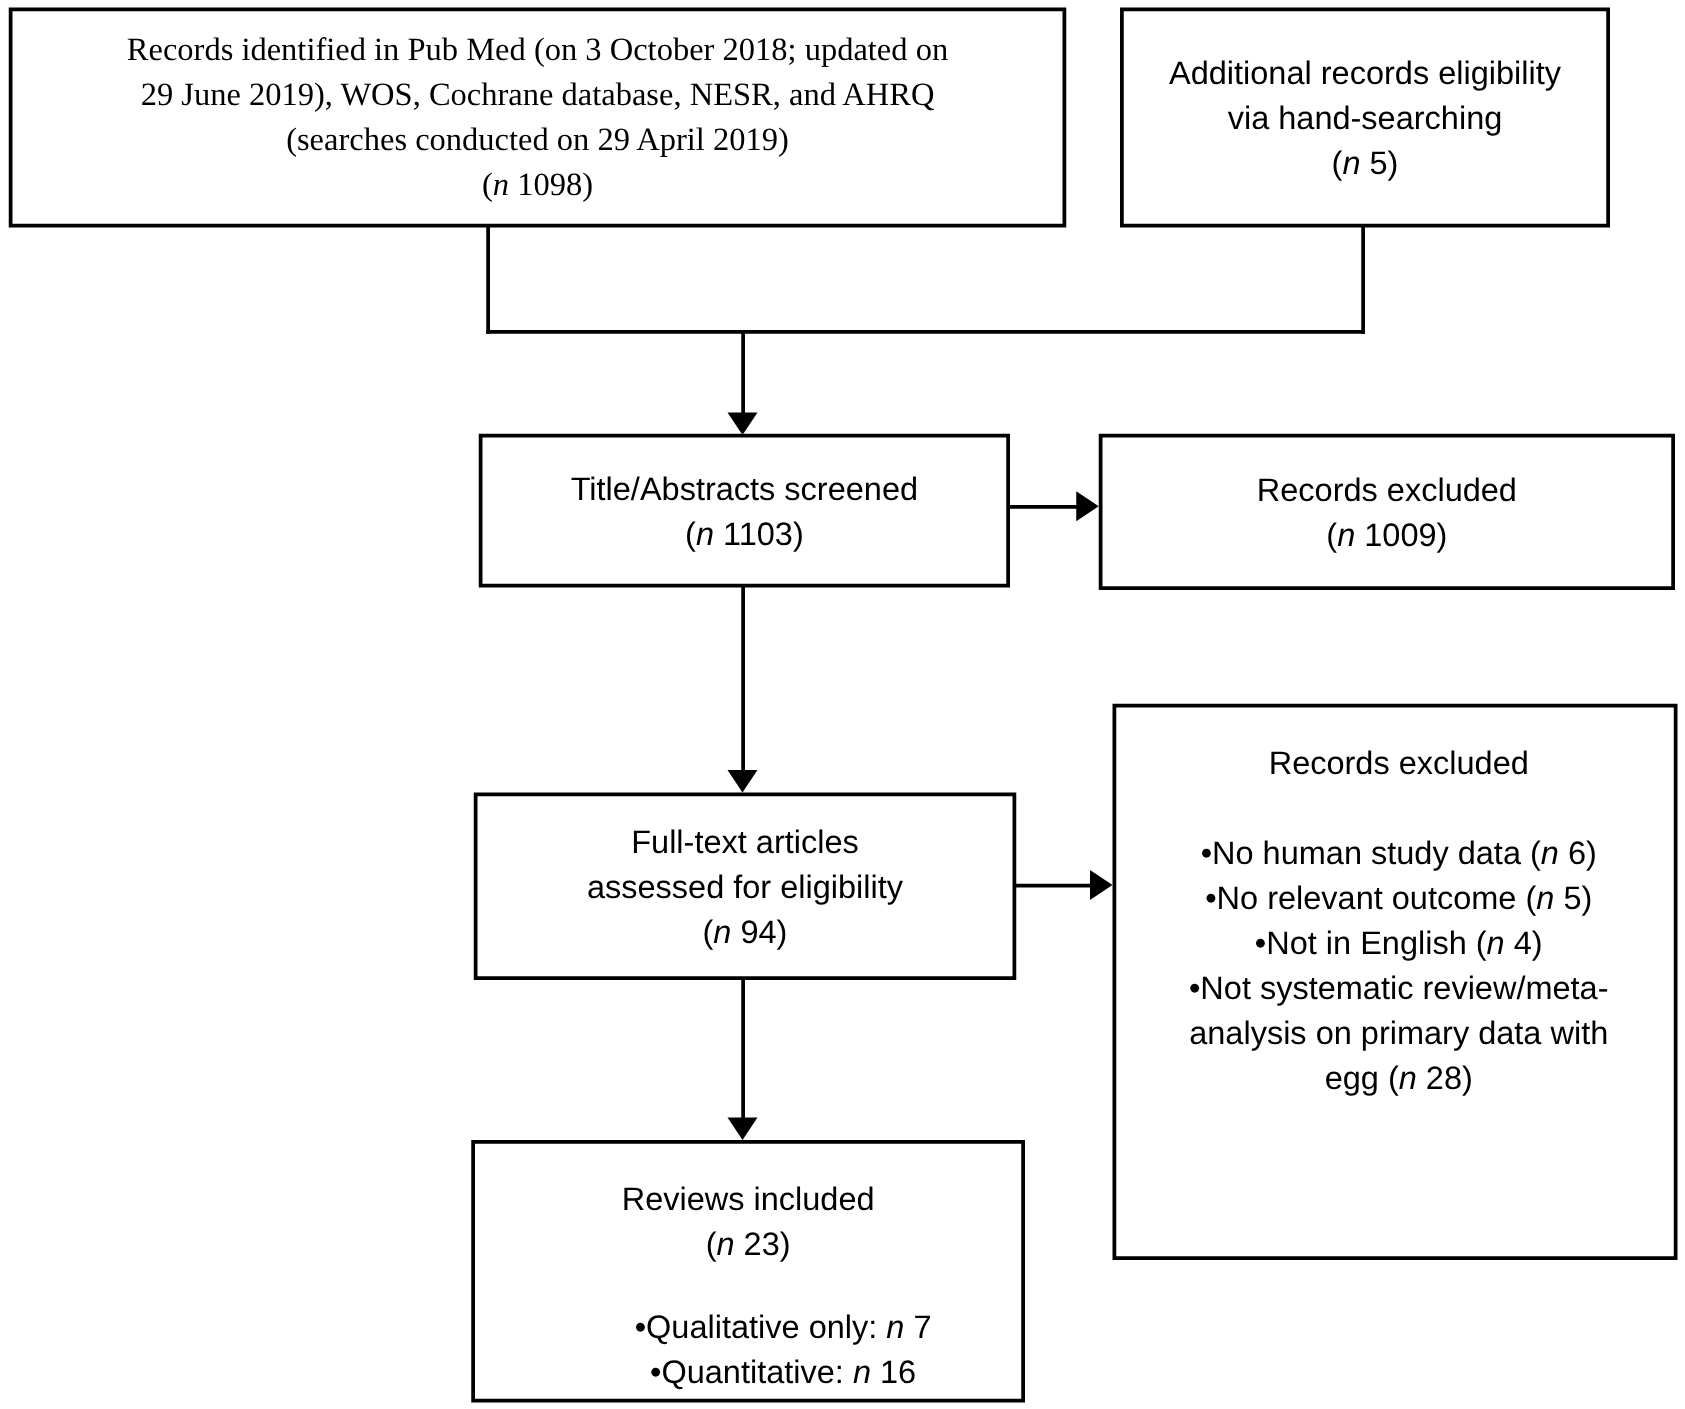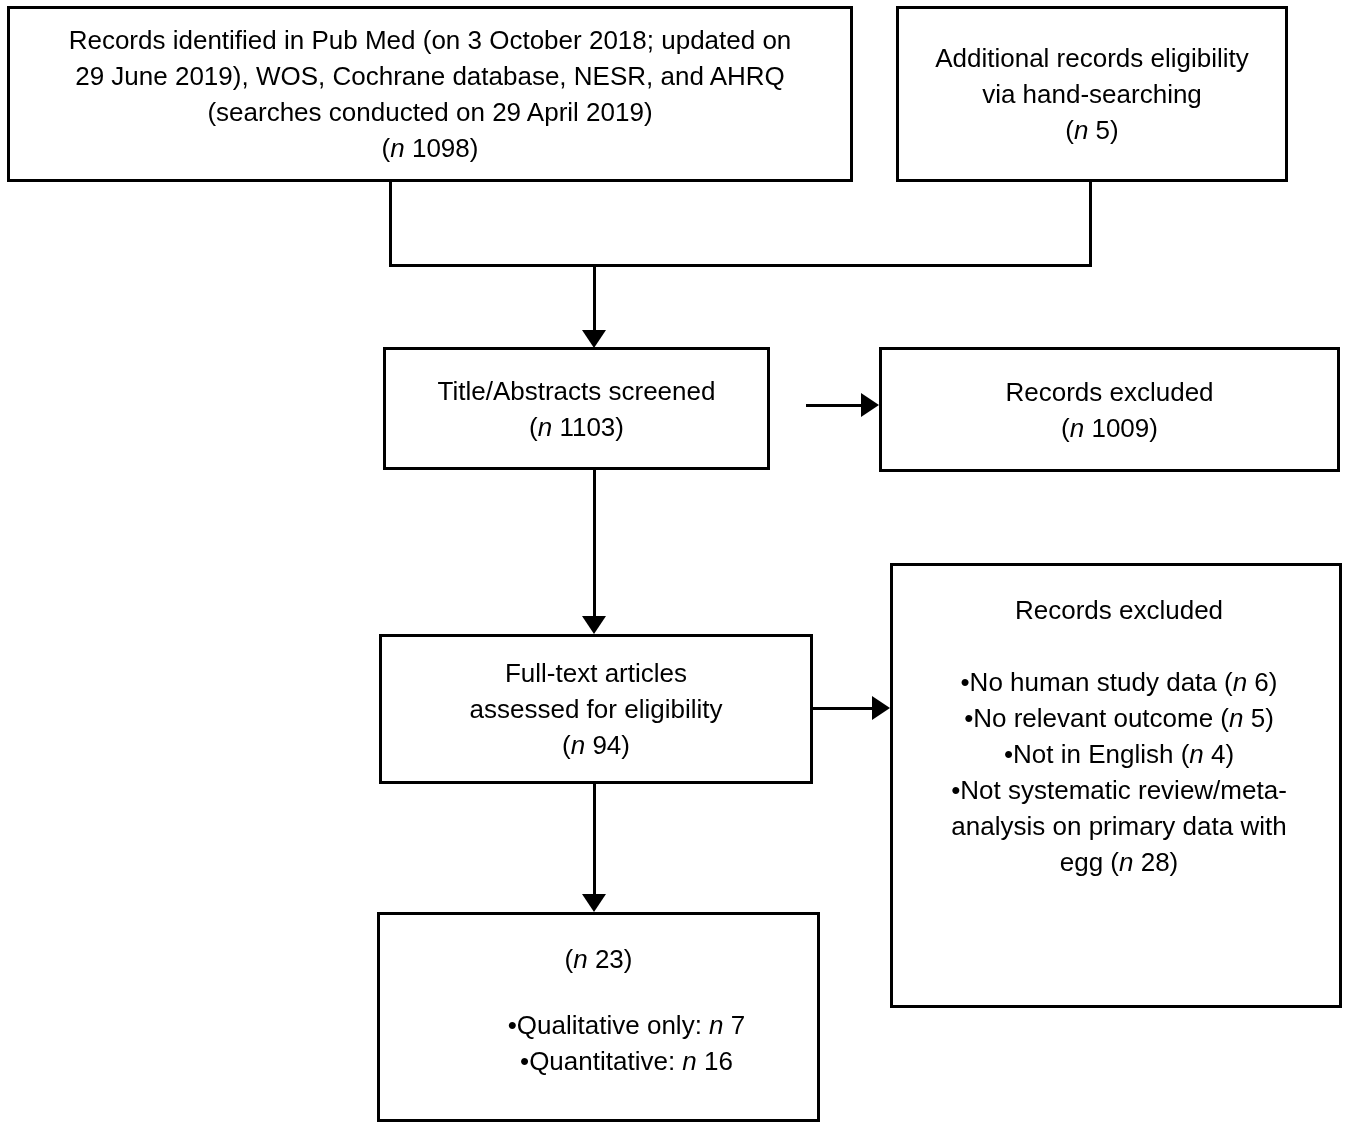--- a/index.html
+++ b/index.html
@@ -48,41 +48,41 @@
     border-top: 12px solid transparent;
     border-bottom: 12px solid transparent;
     border-left: 18px solid #000000;
   }
 </style>
 </head>
 <body>
 
 <div id="canvas">
 
-  <div class="box center-box" style="left:7px; top:6px; width:846px; height:176px; padding:4px 10px;">
+  <div class="box center-box" style="left:7px; top:6px; width:846px; height:176px; padding:4px 10px;font-family:Liberation Serif, serif;">
       <div><span>Records identified in Pub Med (on 3 October 2018; updated on</span></div>
       <div><span>29 June 2019), WOS, Cochrane database, NESR, and AHRQ</span></div>
       <div><span>(searches conducted on 29 April 2019)</span></div>
       <div><span>(</span><span class="it">n</span><span> 1098)</span></div>
     </div>
 
   <div class="box center-box" style="left:896px; top:6px; width:392px; height:176px; padding:4px 10px;">
       <div><span>Additional records eligibility</span></div>
       <div><span>via hand-searching</span></div>
       <div><span>(</span><span class="it">n</span><span> 5)</span></div>
     </div>
 
   <div class="vline" style="left:389px; top:180px; width:3px; height:87px;"></div>
   <div class="vline" style="left:1089px; top:180px; width:3px; height:87px;"></div>
   <div class="hline" style="left:389px; top:264px; width:703px; height:3px;"></div>
 
   <div class="vline" style="left:593px; top:266px; width:3px; height:66px;"></div>
   <div class="arrow-down" style="left:582px; top:330px;"></div>
 
-  <div class="box center-box" style="left:383px; top:347px; width:387px; height:123px; padding:4px 22px;">
+  <div class="box center-box" style="left:383px; top:347px; width:425px; height:123px; padding:4px 22px;">
       <div><span>Title/Abstracts screened</span></div>
       <div><span>(</span><span class="it">n</span><span> 1103)</span></div>
     </div>
 
   <div class="hline" style="left:806px; top:404px; width:57px; height:3px;"></div>
   <div class="arrow-right" style="left:861px; top:393px;"></div>
 
   <div class="box center-box" style="left:879px; top:347px; width:461px; height:125px; padding:4px 10px;">
       <div><span>Records excluded</span></div>
       <div><span>(</span><span class="it">n</span><span> 1009)</span></div>
@@ -112,20 +112,21 @@
         <div><span>analysis on primary data with</span></div>
         <div><span>egg (</span><span class="it">n</span><span> 28)</span></div>
       </div>
   </div>
 
   <div class="vline" style="left:593px; top:782px; width:3px; height:114px;"></div>
   <div class="arrow-down" style="left:582px; top:894px;"></div>
 
   <div class="box" style="left:377px; top:912px; width:443px; height:210px; padding:26px 10px 0 10px;">
     <div class="heading">
+        <div><span>Reviews included</span></div>
         <div><span>(</span><span class="it">n</span><span> 23)</span></div>
       </div>
     <div class="bullets" style="margin-top:30px; padding-left:56px;">
         <div><span>•Qualitative only: </span><span class="it">n</span><span> 7</span></div>
         <div><span>•Quantitative: </span><span class="it">n</span><span> 16</span></div>
       </div>
   </div>
 
 </div>
 

